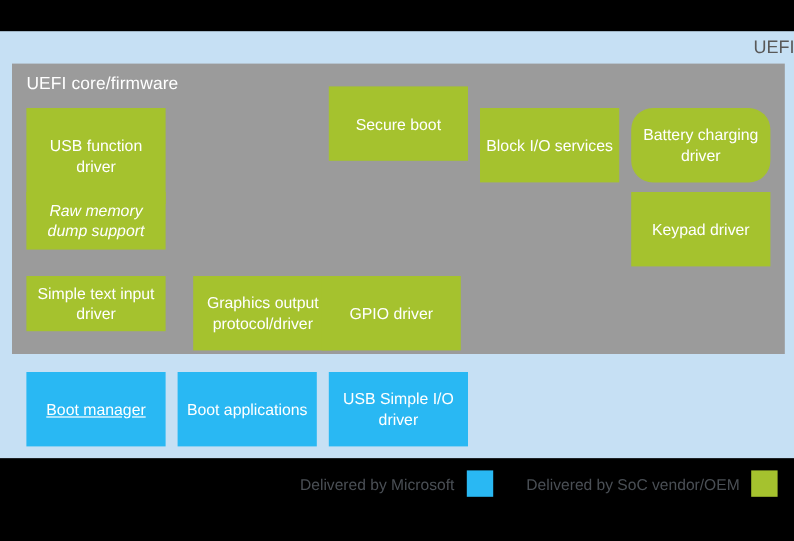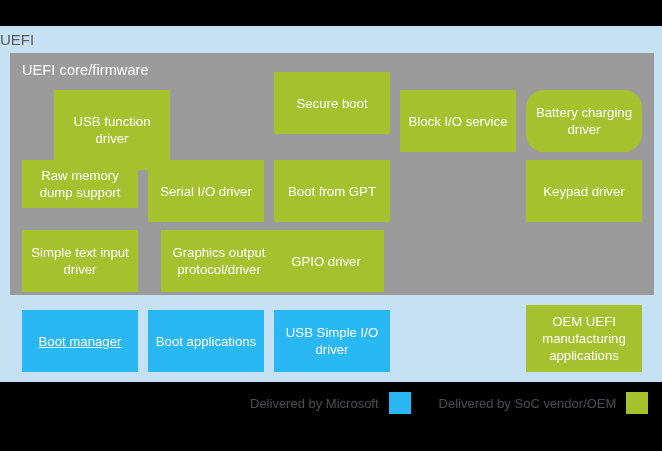--- a/index.html
+++ b/index.html
@@ -28,21 +28,21 @@
     height: 356px;
     background: #c6e0f4;
   }
   .uefi-title {
     position: absolute;
     left: 0;
     top: 28px;
     width: 662px;
     height: 24px;
     line-height: 24px;
-    text-align: left;
+    text-align: right;
     font-size: 15px;
     color: #595959;
   }
 
   
   .core-panel {
     position: absolute;
     left: 10px;
     top: 53px;
     width: 644px;
@@ -108,38 +108,35 @@
 <body>
 
 <div id="canvas">
 
   <div class="uefi-panel"></div>
   <div class="uefi-title">UEFI</div>
 
   <div class="core-panel"></div>
   <div class="core-title">UEFI core/firmware</div>
 
-  <div class="box green" style="left:22px;  top:90px;  width:116px; height:80px;margin-left:32px;">USB function driver</div>
+  <div class="box green" style="left:22px;  top:90px;  width:116px; height:80px;">USB function driver</div>
   <div class="box green" style="left:274px; top:72px;  width:116px; height:62px;">Secure boot</div>
-  <div class="box green" style="left:400px; top:90px;  width:116px; height:62px;">Block I/O service</div>
+  <div class="box green" style="left:400px; top:90px;  width:116px; height:62px;">Block I/O services</div>
   <div class="box green" style="left:526px; top:90px;  width:116px; height:62px;border-radius:18px;">Battery charging driver</div>
 
-  <div class="box green" style="left:22px;  top:160px; width:116px; height:48px;">Raw memory dump support</div>
-  <div class="box green" style="left:148px; top:160px; width:116px; height:62px;">Serial I/O driver</div>
-  <div class="box green" style="left:274px; top:160px; width:116px; height:62px;">Boot from GPT</div>
+  <div class="box green" style="left:22px;  top:160px; width:116px; height:48px;font-style:italic;">Raw memory dump support</div>
   <div class="box green" style="left:526px; top:160px; width:116px; height:62px;">Keypad driver</div>
 
-  <div class="box green" style="left:22px;  top:230px; width:116px; height:62px;">Simple text input driver</div>
+  <div class="box green" style="left:22px;  top:230px; width:116px; height:46px;">Simple text input driver</div>
   <div class="box green" style="left:148px; top:230px; width:116px; height:62px;margin-left:13px;">Graphics output protocol/driver</div>
   <div class="box green" style="left:268px; top:230px; width:116px; height:62px;">GPIO driver</div>
 
   <div class="box blue" style="left:22px;  top:310px; width:116px; height:62px;text-decoration:underline;">Boot manager</div>
   <div class="box blue" style="left:148px; top:310px; width:116px; height:62px;">Boot applications</div>
   <div class="box blue" style="left:274px; top:310px; width:116px; height:62px;">USB Simple I/O driver</div>
-  <div class="box green" style="left:526px; top:305px; width:116px; height:67px;">OEM UEFI manufacturing applications</div>
 
   <div class="legend">
     <div class="legend-row">
       <span class="legend-label">Delivered by Microsoft</span>
       <span class="legend-swatch" style="background:#29b8f3;"></span>
       <span class="legend-label">Delivered by SoC vendor/OEM</span>
       <span class="legend-swatch last" style="background:#a5c22e;"></span>
     </div>
   </div>
 

